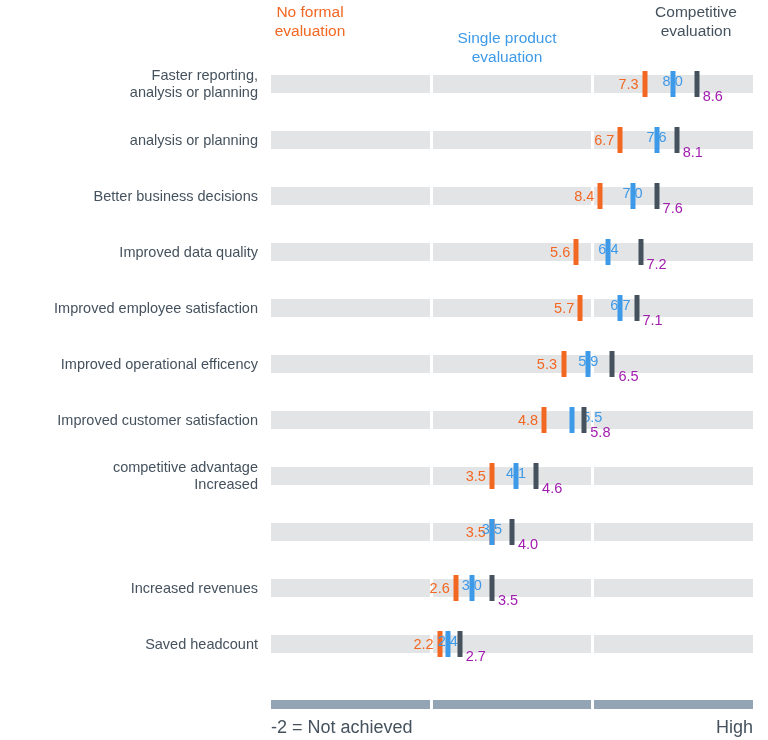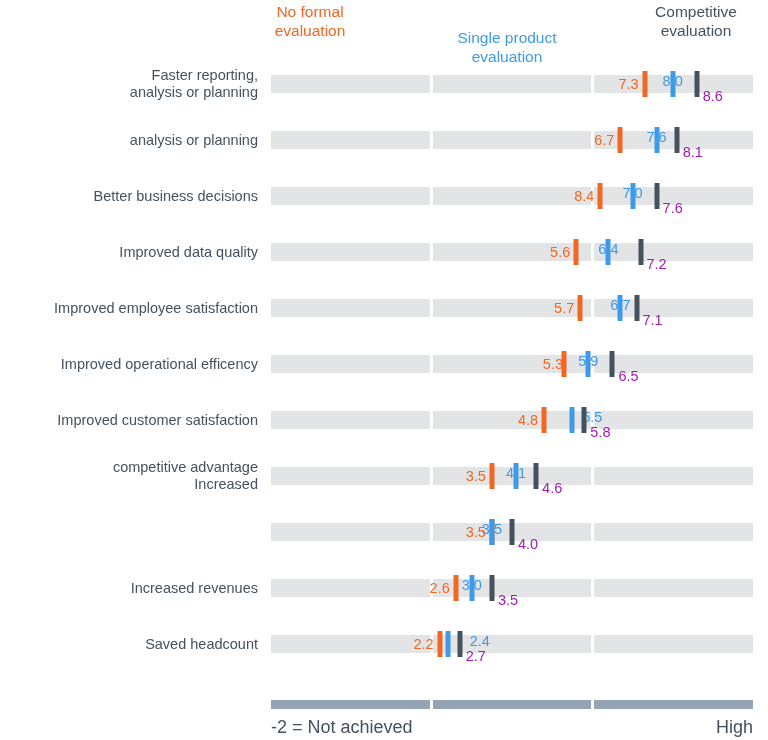--- a/index.html
+++ b/index.html
@@ -255,21 +255,21 @@
       </div>
       <div class="row">
         <div class="row-label">
           <div>Improved operational efficency</div>
         </div>
         <div class="track">
           <div class="track-seg s0"></div>
           <div class="track-seg s1"></div>
           <div class="track-seg s2"></div>
           <div class="marker m-orange" style="left: 293.217px;"></div>
-          <div class="vlabel v-orange" style="left: 298px; text-align: center;">5.3</div>
+          <div class="vlabel v-orange" style="left: 292px; text-align: center;">5.3</div>
           <div class="marker m-blue" style="left: 317.317px;"></div>
           <div class="vlabel v-blue" style="left: 317.317px;">5.9</div>
           <div class="marker m-dark" style="left: 341.417px;"></div>
           <div class="vlabel v-dark" style="left: 341.417px;">6.5</div>
         </div>
       </div>
       <div class="row">
         <div class="row-label">
           <div>Improved customer satisfaction</div>
         </div>
@@ -335,21 +335,21 @@
         <div class="row-label">
           <div>Saved headcount</div>
         </div>
         <div class="track">
           <div class="track-seg s0"></div>
           <div class="track-seg s1"></div>
           <div class="track-seg s2"></div>
           <div class="marker m-orange" style="left: 168.7px;"></div>
           <div class="vlabel v-orange" style="left: 168.7px;">2.2</div>
           <div class="marker m-blue" style="left: 176.733px;"></div>
-          <div class="vlabel v-blue" style="left: 176.733px; margin-left: 32px;">2.4</div>
+          <div class="vlabel v-blue" style="left: 176.733px;">2.4</div>
           <div class="marker m-dark" style="left: 188.783px;"></div>
           <div class="vlabel v-dark" style="left: 188.783px;">2.7</div>
         </div>
       </div>
     </div>
 
   <div class="scale">
     <div class="scale-seg s0"></div>
     <div class="scale-seg s1"></div>
     <div class="scale-seg s2"></div>

